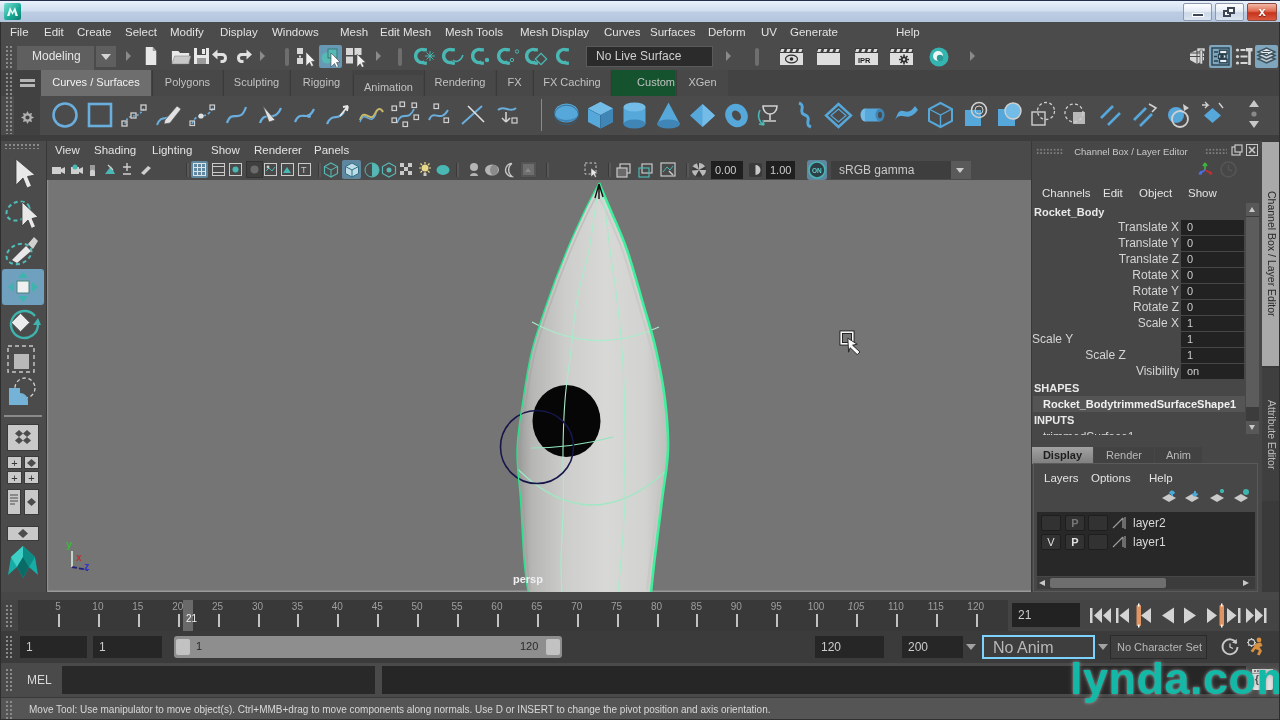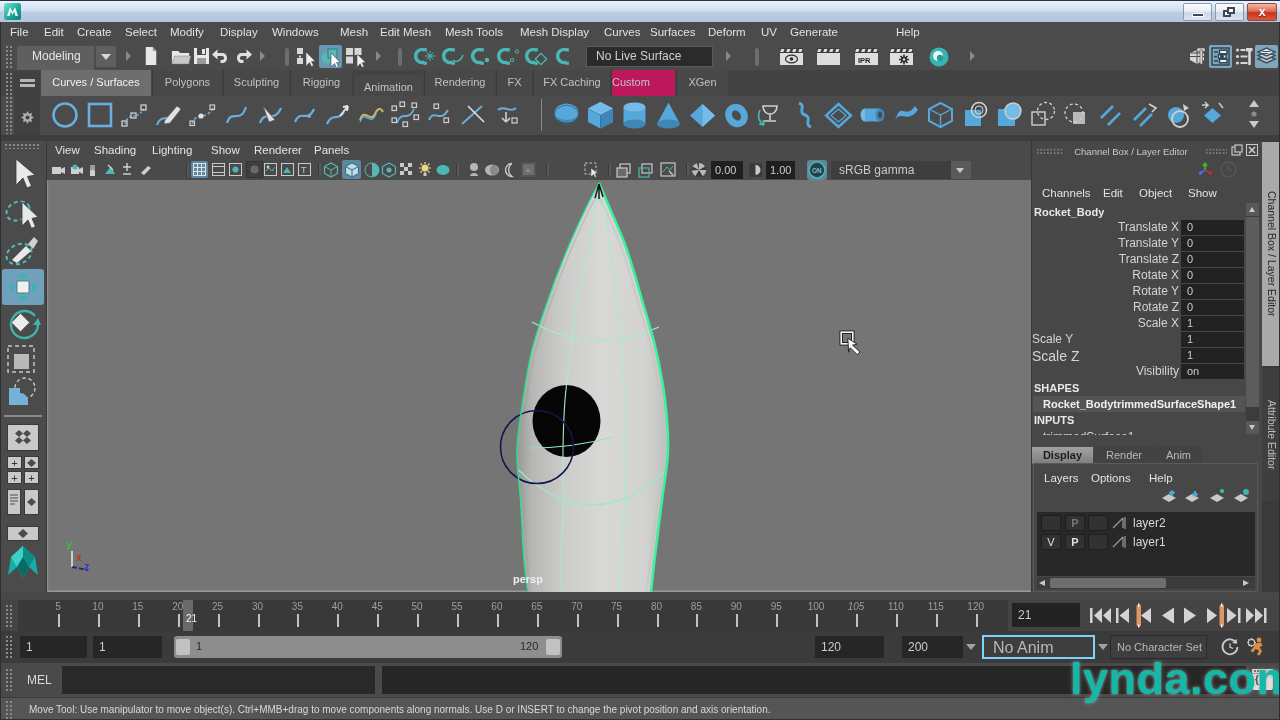--- a/index.html
+++ b/index.html
@@ -253,21 +253,21 @@
   <div class="abs" style="left:14px;top:1px;width:26px;height:64px;background:#414141;"></div>
   <div class="abs" style="left:20px;top:9px;width:15px;height:3px;background:#b5b5b5;box-shadow:0 5px 0 #b5b5b5;"></div>
   <div class="abs" style="left:41px;top:0;width:110px;height:26px;background:#6e6e6e;color:#f2f2f2;font-size:11px;text-align:center;line-height:25px;">Curves / Surfaces</div>
   <div class="abs" style="left:152px;top:0;width:70px;height:26px;background:#484848;border-left:1px solid #3a3a3a;color:#c2c2c2;font-size:11px;text-align:center;line-height:25px;">Polygons</div>
   <div class="abs" style="left:223px;top:0;width:66px;height:26px;background:#484848;border-left:1px solid #3a3a3a;color:#c2c2c2;font-size:11px;text-align:center;line-height:25px;">Sculpting</div>
   <div class="abs" style="left:290px;top:0;width:62px;height:26px;background:#484848;border-left:1px solid #3a3a3a;color:#c2c2c2;font-size:11px;text-align:center;line-height:25px;">Rigging</div>
   <div class="abs" style="left:353px;top:5px;width:70px;height:26px;background:#484848;border-left:1px solid #3a3a3a;color:#c2c2c2;font-size:11px;text-align:center;line-height:25px;">Animation</div>
   <div class="abs" style="left:424px;top:0;width:71px;height:26px;background:#484848;border-left:1px solid #3a3a3a;color:#c2c2c2;font-size:11px;text-align:center;line-height:25px;">Rendering</div>
   <div class="abs" style="left:496px;top:0;width:36px;height:26px;background:#484848;border-left:1px solid #3a3a3a;color:#c2c2c2;font-size:11px;text-align:center;line-height:25px;">FX</div>
   <div class="abs" style="left:533px;top:0;width:77px;height:26px;background:#484848;border-left:1px solid #3a3a3a;color:#c2c2c2;font-size:11px;text-align:center;line-height:25px;">FX Caching</div>
-  <div class="abs" style="left:611px;top:0;width:64px;height:26px;background:#be185d;border-left:1px solid #3a3a3a;color:#c2c2c2;font-size:11px;text-align:left;line-height:25px;">Custom</div>
+  <div class="abs" style="left:611px;top:0;width:64px;height:26px;background:#14532d;border-left:1px solid #3a3a3a;color:#c2c2c2;font-size:11px;text-align:right;line-height:25px;">Custom</div>
   <div class="abs" style="left:676px;top:0;width:52px;height:26px;background:#484848;border-left:1px solid #3a3a3a;color:#c2c2c2;font-size:11px;text-align:center;line-height:25px;">XGen</div>
 </div>
 
 <div class="abs" style="left:0;top:96px;width:1280px;height:39px;background:#4b4b4b;" id="shelficons">
   <div class="abs" style="left:14px;top:0;width:26px;height:39px;background:#414141;"></div>
   <svg class="abs" style="left:20px;top:14px;" width="15" height="15" viewBox="0 0 16 16">
         <path d="M8 1 L9.5 4 L12.8 3.2 L12 6.5 L15 8 L12 9.5 L12.8 12.8 L9.5 12 L8 15 L6.5 12 L3.2 12.8 L4 9.5 L1 8 L4 6.5 L3.2 3.2 L6.5 4 Z" fill="#b0b0b0"></path>
         <circle cx="8" cy="8" r="2.2" fill="#414141"></circle>
       </svg>
   <div class="abs" style="left:5px;top:0px;width:8px;height:38px;background-image:radial-gradient(circle,#8a8a8a 1px,transparent 1.2px);background-size:4px 4px;"></div>
@@ -750,21 +750,21 @@
     <div class="abs" style="left:0;top:127px;width:147px;text-align:right;font-size:12px;color:#d4d4d4;">Rotate X</div>
         <div class="fld" style="left:149px;top:127px;width:63px;height:15px;line-height:15px;background:#222;">0</div>
     <div class="abs" style="left:0;top:143px;width:147px;text-align:right;font-size:12px;color:#d4d4d4;">Rotate Y</div>
         <div class="fld" style="left:149px;top:143px;width:63px;height:15px;line-height:15px;background:#222;">0</div>
     <div class="abs" style="left:0;top:159px;width:147px;text-align:right;font-size:12px;color:#d4d4d4;">Rotate Z</div>
         <div class="fld" style="left:149px;top:159px;width:63px;height:15px;line-height:15px;background:#222;">0</div>
     <div class="abs" style="left:0;top:175px;width:147px;text-align:right;font-size:12px;color:#d4d4d4;">Scale X</div>
         <div class="fld" style="left:149px;top:175px;width:63px;height:15px;line-height:15px;background:#222;">1</div>
     <div class="abs" style="left:0;top:191px;width:147px;text-align:left;font-size:12px;color:#d4d4d4;">Scale Y</div>
         <div class="fld" style="left:149px;top:191px;width:63px;height:15px;line-height:15px;background:#222;">1</div>
-    <div class="abs" style="left:0;top:207px;width:147px;text-align:left;font-size:14px;color:#d4d4d4;">Scale Z</div>
+    <div class="abs" style="left:0;top:207px;width:147px;text-align:center;font-size:12px;color:#d4d4d4;">Scale Z</div>
         <div class="fld" style="left:149px;top:207px;width:63px;height:15px;line-height:15px;background:#222;">1</div>
     <div class="abs" style="left:0;top:223px;width:147px;text-align:right;font-size:12px;color:#d4d4d4;">Visibility</div>
         <div class="fld" style="left:149px;top:223px;width:63px;height:15px;line-height:15px;background:#222;">on</div>
     <div class="abs" style="left:2px;top:241px;font-size:11px;font-weight:bold;color:#e8e8e8;">SHAPES</div>
     <div class="abs" style="left:1px;top:255px;width:212px;height:16px;background:#545454;"></div>
     <div class="abs" style="left:11px;top:257px;font-size:11px;font-weight:bold;color:#f0f0f0;white-space:nowrap;">Rocket_BodytrimmedSurfaceShape1</div>
     <div class="abs" style="left:2px;top:273px;font-size:11px;font-weight:bold;color:#e8e8e8;">INPUTS</div>
     <div class="abs" style="left:11px;top:289px;font-size:12px;color:#d4d4d4;overflow:hidden;height:5px;width:140px;">trimmedSurface1</div>
 
     <div class="abs" style="left:214px;top:62px;width:13px;height:231px;background:#3c3c3c;">

